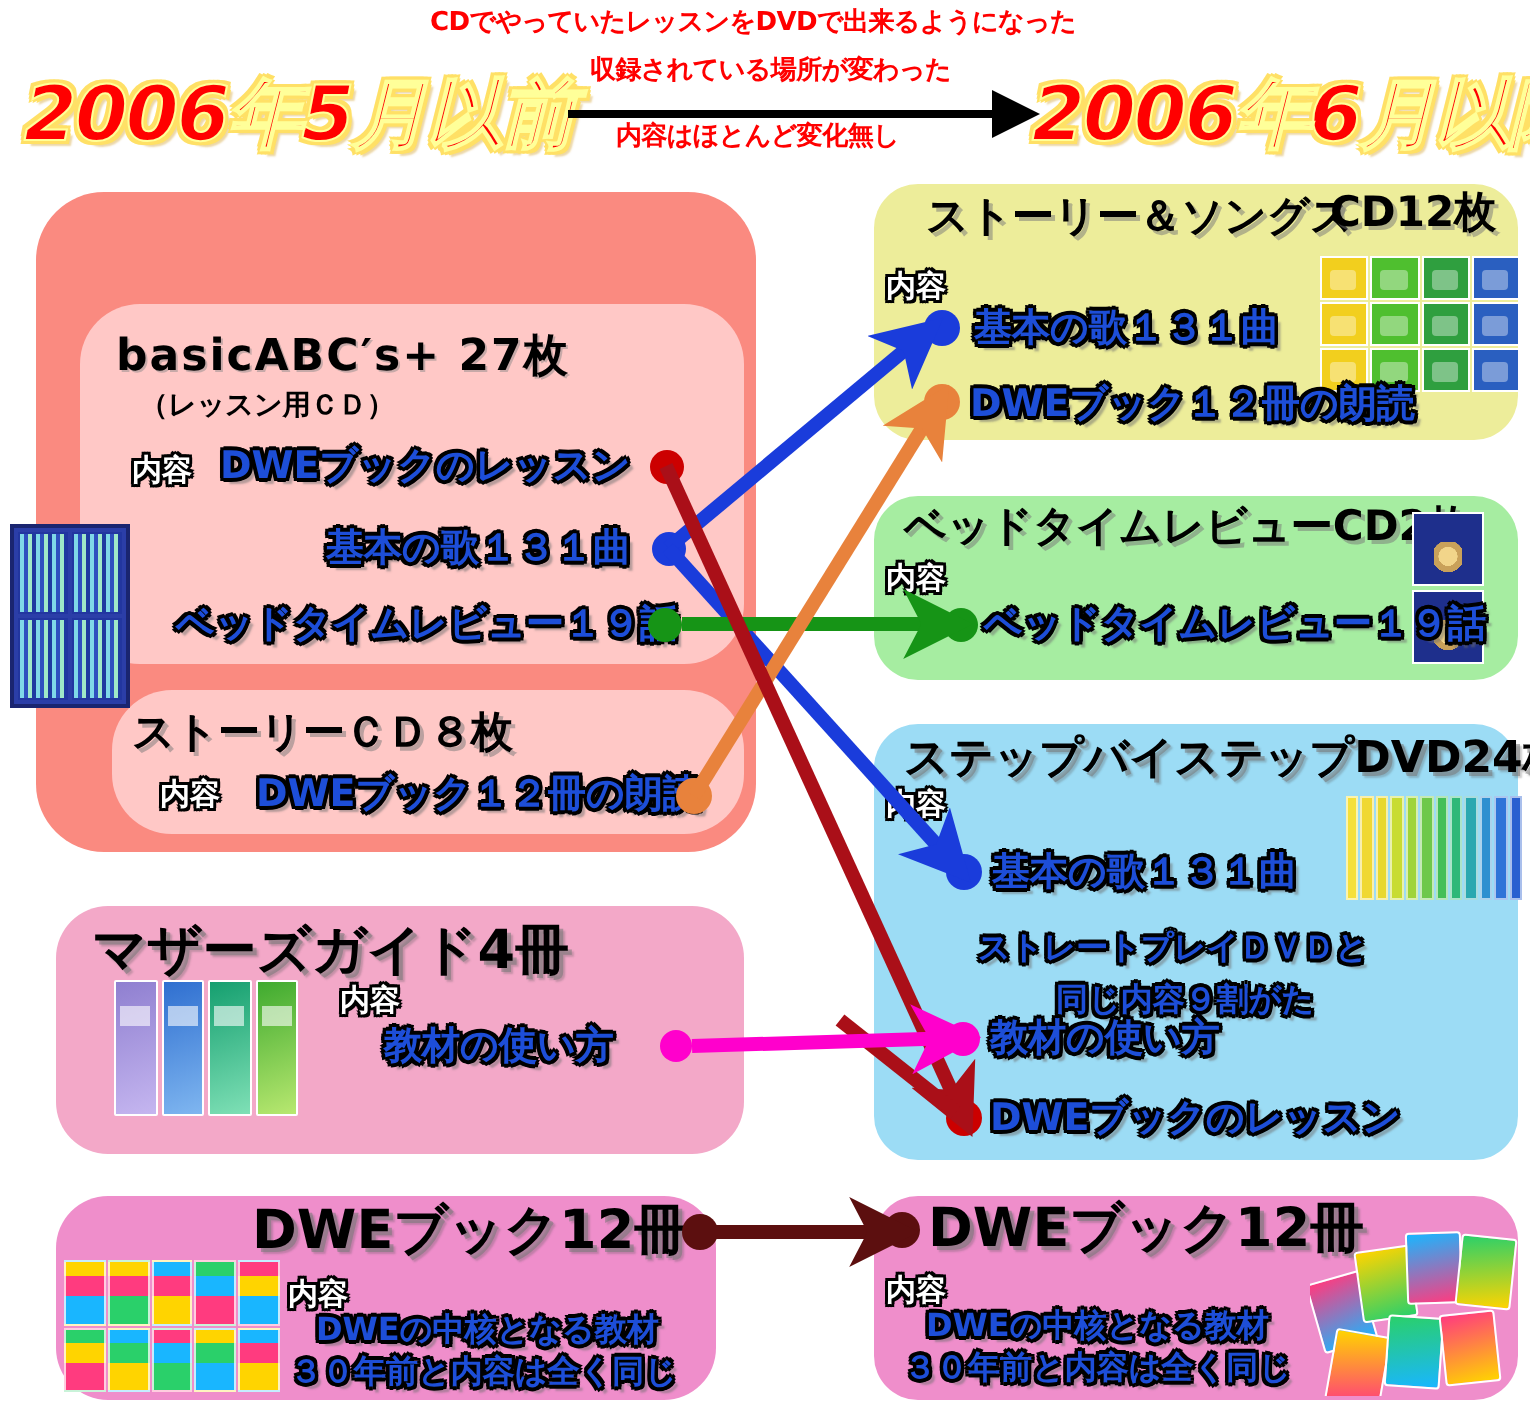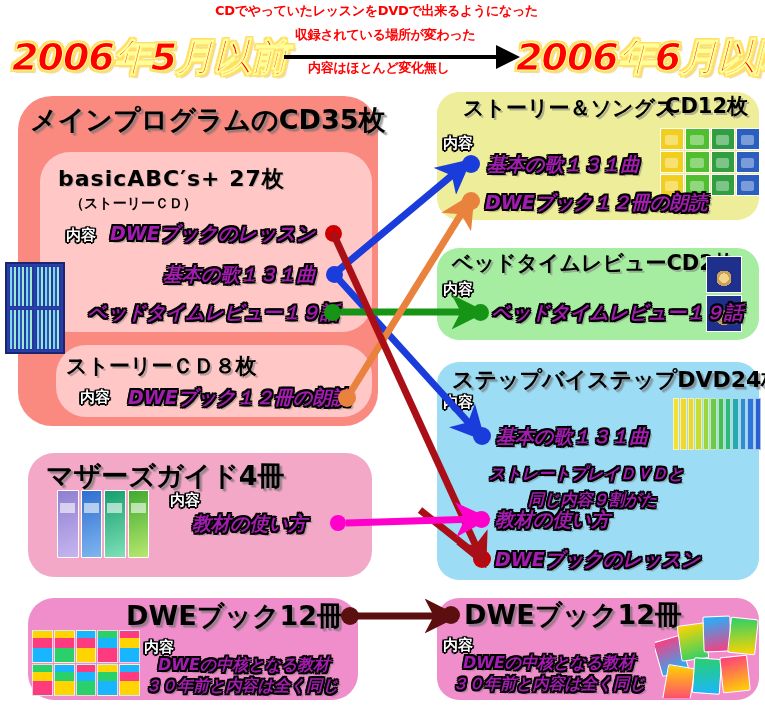--- a/index.html
+++ b/index.html
@@ -41,27 +41,26 @@
   .big-black{
     color:#000;font-size:27px;
     text-shadow:2px 2px 0 rgba(120,120,120,.55), 3px 3px 1px rgba(90,90,90,.30);
   }
   .mid-black{color:#000;font-size:21px;
     text-shadow:2px 2px 0 rgba(120,120,120,.5);}
   .basic{color:#000;font-size:22px;letter-spacing:1px;
     text-shadow:1px 1px 0 rgba(130,130,130,.45);}
   .sub-black{color:#000;font-size:14px;font-weight:700;}
   .white-out{
-    color:#a21caf;font-size:19px;
+    color:#1d4ed8;font-size:19px;
     text-shadow:
       -1.6px -1.6px 0 #000, 1.6px -1.6px 0 #000,
       -1.6px 1.6px 0 #000,  1.6px 1.6px 0 #000,
       0 -1.8px 0 #000, 0 1.8px 0 #000, -1.8px 0 0 #000, 1.8px 0 0 #000,
       3px 3px 1px rgba(110,110,110,.5);
-    font-style: italic;
   }
   .white-out.sm{font-size:16px;}
   .naiyou{
     color:#ffffff;font-size:15px;
     text-shadow:
       -1.4px -1.4px 0 #000, 1.4px -1.4px 0 #000,
       -1.4px 1.4px 0 #000, 1.4px 1.4px 0 #000,
       0 -1.5px 0 #000, 0 1.5px 0 #000, -1.5px 0 0 #000, 1.5px 0 0 #000;
   }
 
@@ -106,31 +105,30 @@
   <div class="hdr-note" style="left:215px;top:2px;">CDでやっていたレッスンをDVDで出来るようになった</div>
   <div class="hdr-note" style="left:308px;top:59px;">内容はほとんど変化無し</div>
 
   <div class="era" style="left:12px;top:32px;">2006年5月以前</div>
   <div class="era" style="left:516px;top:32px;">2006年6月以降</div>
 
   <div class="panel p-main" style="left:18px;top:96px;width:360px;height:330px;"></div>
   <div class="panel p-inner" style="left:40px;top:152px;width:332px;height:180px;"></div>
   <div class="panel p-inner" style="left:56px;top:345px;width:316px;height:72px;"></div>
 
-  <div class="t big-black" style="left:30px;top:106px;">メインプログラムのCD35枚</div>
 
   <div class="img-box cdrack" style="left:5px;top:262px;width:60px;height:92px;">
     <div class="cell"></div>
     <div class="cell"></div>
     <div class="cell"></div>
     <div class="cell"></div>
   </div>
 
   <div class="t basic" style="left:58px;top:168px;">basicABC′s+ 27枚</div>
-  <div class="t sub-black" style="left:70px;top:196px;">（ストーリーＣＤ）</div>
+  <div class="t sub-black" style="left:70px;top:196px;">（レッスン用ＣＤ）</div>
 
   <div class="t naiyou" style="left:66px;top:228px;">内容</div>
   <div class="t white-out" style="left:110px;top:224px;">DWEブックのレッスン</div>
   <div class="dot" style="left:325px;top:225px;width:17px;height:17px;background:#cc0000;"></div>
 
   <div class="t white-out" style="left:163px;top:265px;">基本の歌１３１曲</div>
   <div class="dot" style="left:326px;top:266px;width:17px;height:17px;background:#1a3cdb;"></div>
 
   <div class="t white-out" style="left:88px;top:303px;">ベッドタイムレビュー１９話</div>
   <div class="dot" style="left:324px;top:304px;width:17px;height:17px;background:#169416;"></div>

